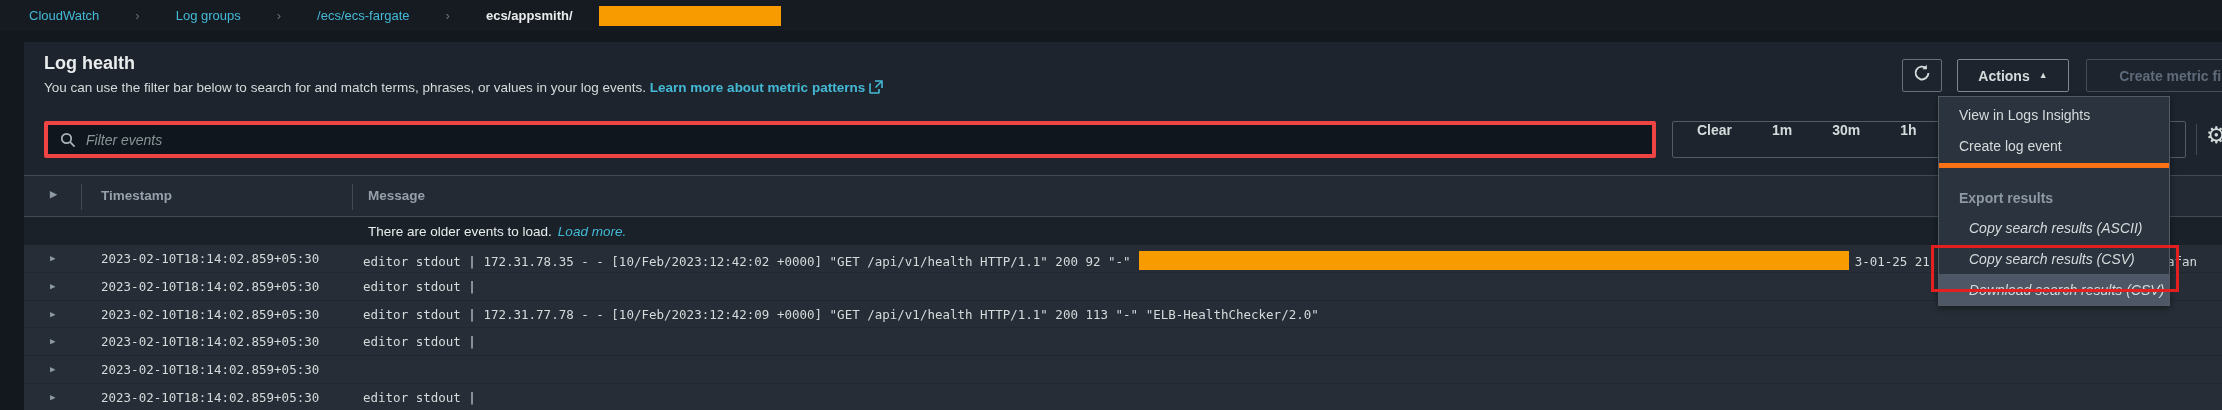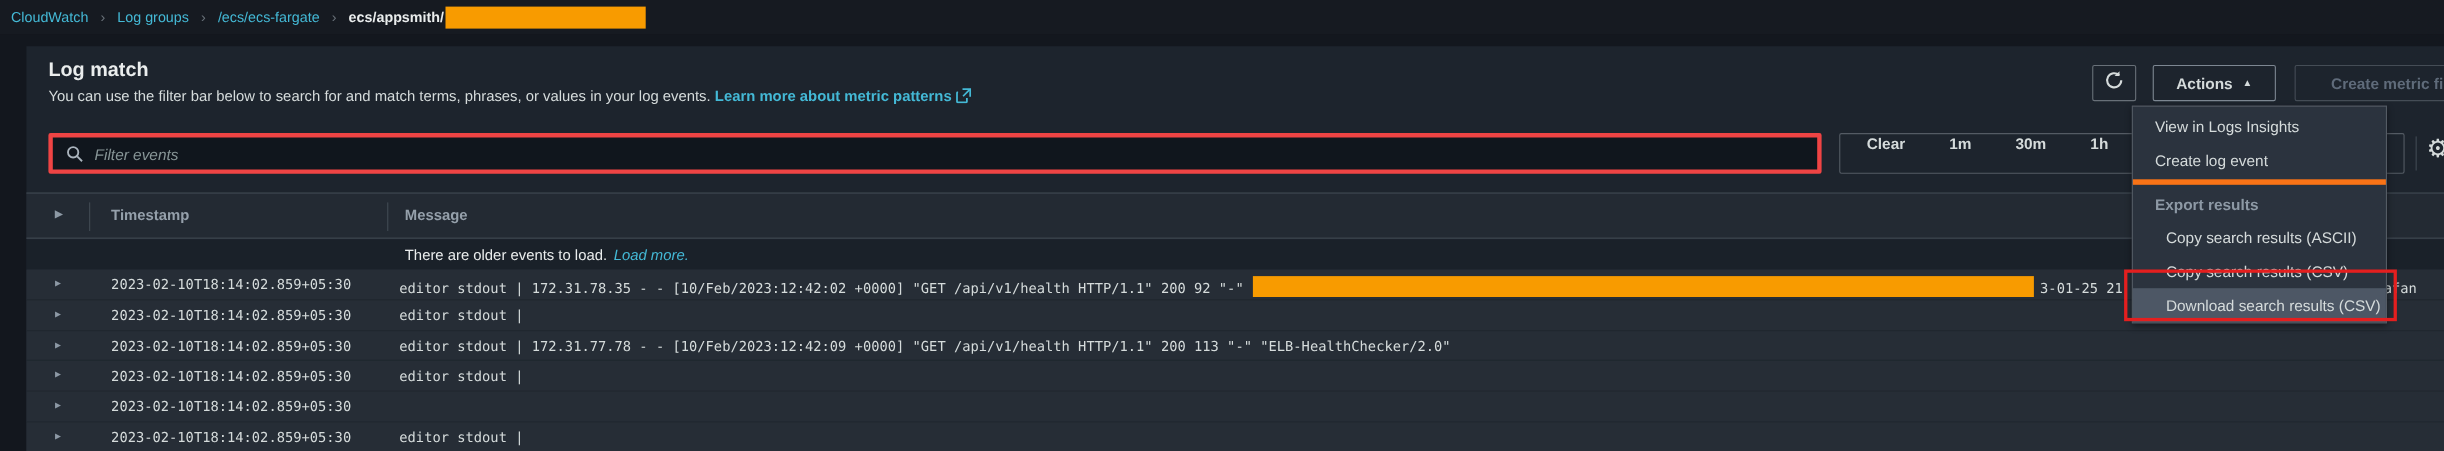--- a/index.html
+++ b/index.html
@@ -7,22 +7,23 @@
   body {
     position:relative;
     background:#13171e;
     font-family:"Liberation Sans", sans-serif;
     color:#d5dbdb;
   }
 
   
   .topbar {
     position:absolute; top:0; left:0; width:2222px; height:31px;
-    background:#161a21; display:flex; align-items:center; padding-left:10px;
+    background:#161a21; display:flex; align-items:center; padding-left:29px;
     font-size:13px;
+    gap:25px;
   }
   .crumb { color:#44b9d6; cursor:pointer; }
   .crumb-sep { color:#687078; margin:0 11px; font-size:13px; }
   .crumb-current { color:#eaeded; font-weight:bold; }
   .crumb-redaction { display:inline-block; width:182px; height:20px; background:#f89b00; vertical-align:middle; margin-left:1px; }
 
   
   .panel {
     position:absolute; top:42px; left:24px; width:2198px; height:368px;
     background:#1d242d;
@@ -101,22 +102,22 @@
   .msg-gap { display:inline-block; width:222px; }
 
   
   .menu {
     position:absolute; left:1938px; top:96px; width:232px;
     background:#2b333e; border:1px solid #545b64;
     box-shadow:0 2px 6px rgba(0,0,0,.45); z-index:5; font-size:14px;
   }
   .menu-item { height:31px; display:flex; align-items:center; padding-left:20px; color:#d5dbdb; cursor:pointer; }
   .menu-group-top { border-bottom:5px solid #f97316; padding-bottom:2px; padding-top:2px; }
-  .menu-section { height:28px; display:flex; align-items:center; padding-left:20px; color:#8d99a5; font-weight:bold; margin-top:4px; }
-  .menu-item.indent { padding-left:30px; }
+  .menu-section { height:28px; display:flex; align-items:center; padding-left:20px; color:#8d99a5; font-weight:bold; margin-top:16px; }
+  .menu-item.indent { padding-left:30px;font-style:italic; }
   .menu-item.hilite { background:#4d5765; }
 
   .red-box {
     position:absolute; left:1931px; top:245px; width:248px; height:47px;
     border:3px solid #e41f1f; z-index:9; pointer-events:none;
   }
 </style>
 </head>
 <body>
 
@@ -126,21 +127,21 @@
   <span class="crumb">Log groups</span>
   <span class="crumb-sep">›</span>
   <span class="crumb">/ecs/ecs-fargate</span>
   <span class="crumb-sep">›</span>
   <span class="crumb-current">ecs/appsmith/</span>
   <span class="crumb-redaction"></span>
 </div>
 
 <div class="panel">
 
-  <div class="panel-title">Log match</div>
+  <div class="panel-title">Log health</div>
   <div class="panel-desc">
     <span>You can use the filter bar below to search for and match terms, phrases, or values in your log events.</span>
     <a>Learn more about metric patterns</a><span class="ext-icon"><svg width="14" height="14" viewBox="0 0 14 14">
           <path d="M2 4h-.5A.5.5 0 0 0 1 4.5v8a.5.5 0 0 0 .5.5h8a.5.5 0 0 0 .5-.5V9" fill="none" stroke="#44b9d6" stroke-width="1.6"></path>
           <path d="M6 1h7v7" fill="none" stroke="#44b9d6" stroke-width="1.6"></path>
           <path d="M12.5 1.5 6.5 7.5" stroke="#44b9d6" stroke-width="1.6"></path>
         </svg></span>
   </div>
 
   <button class="btn btn-refresh">

